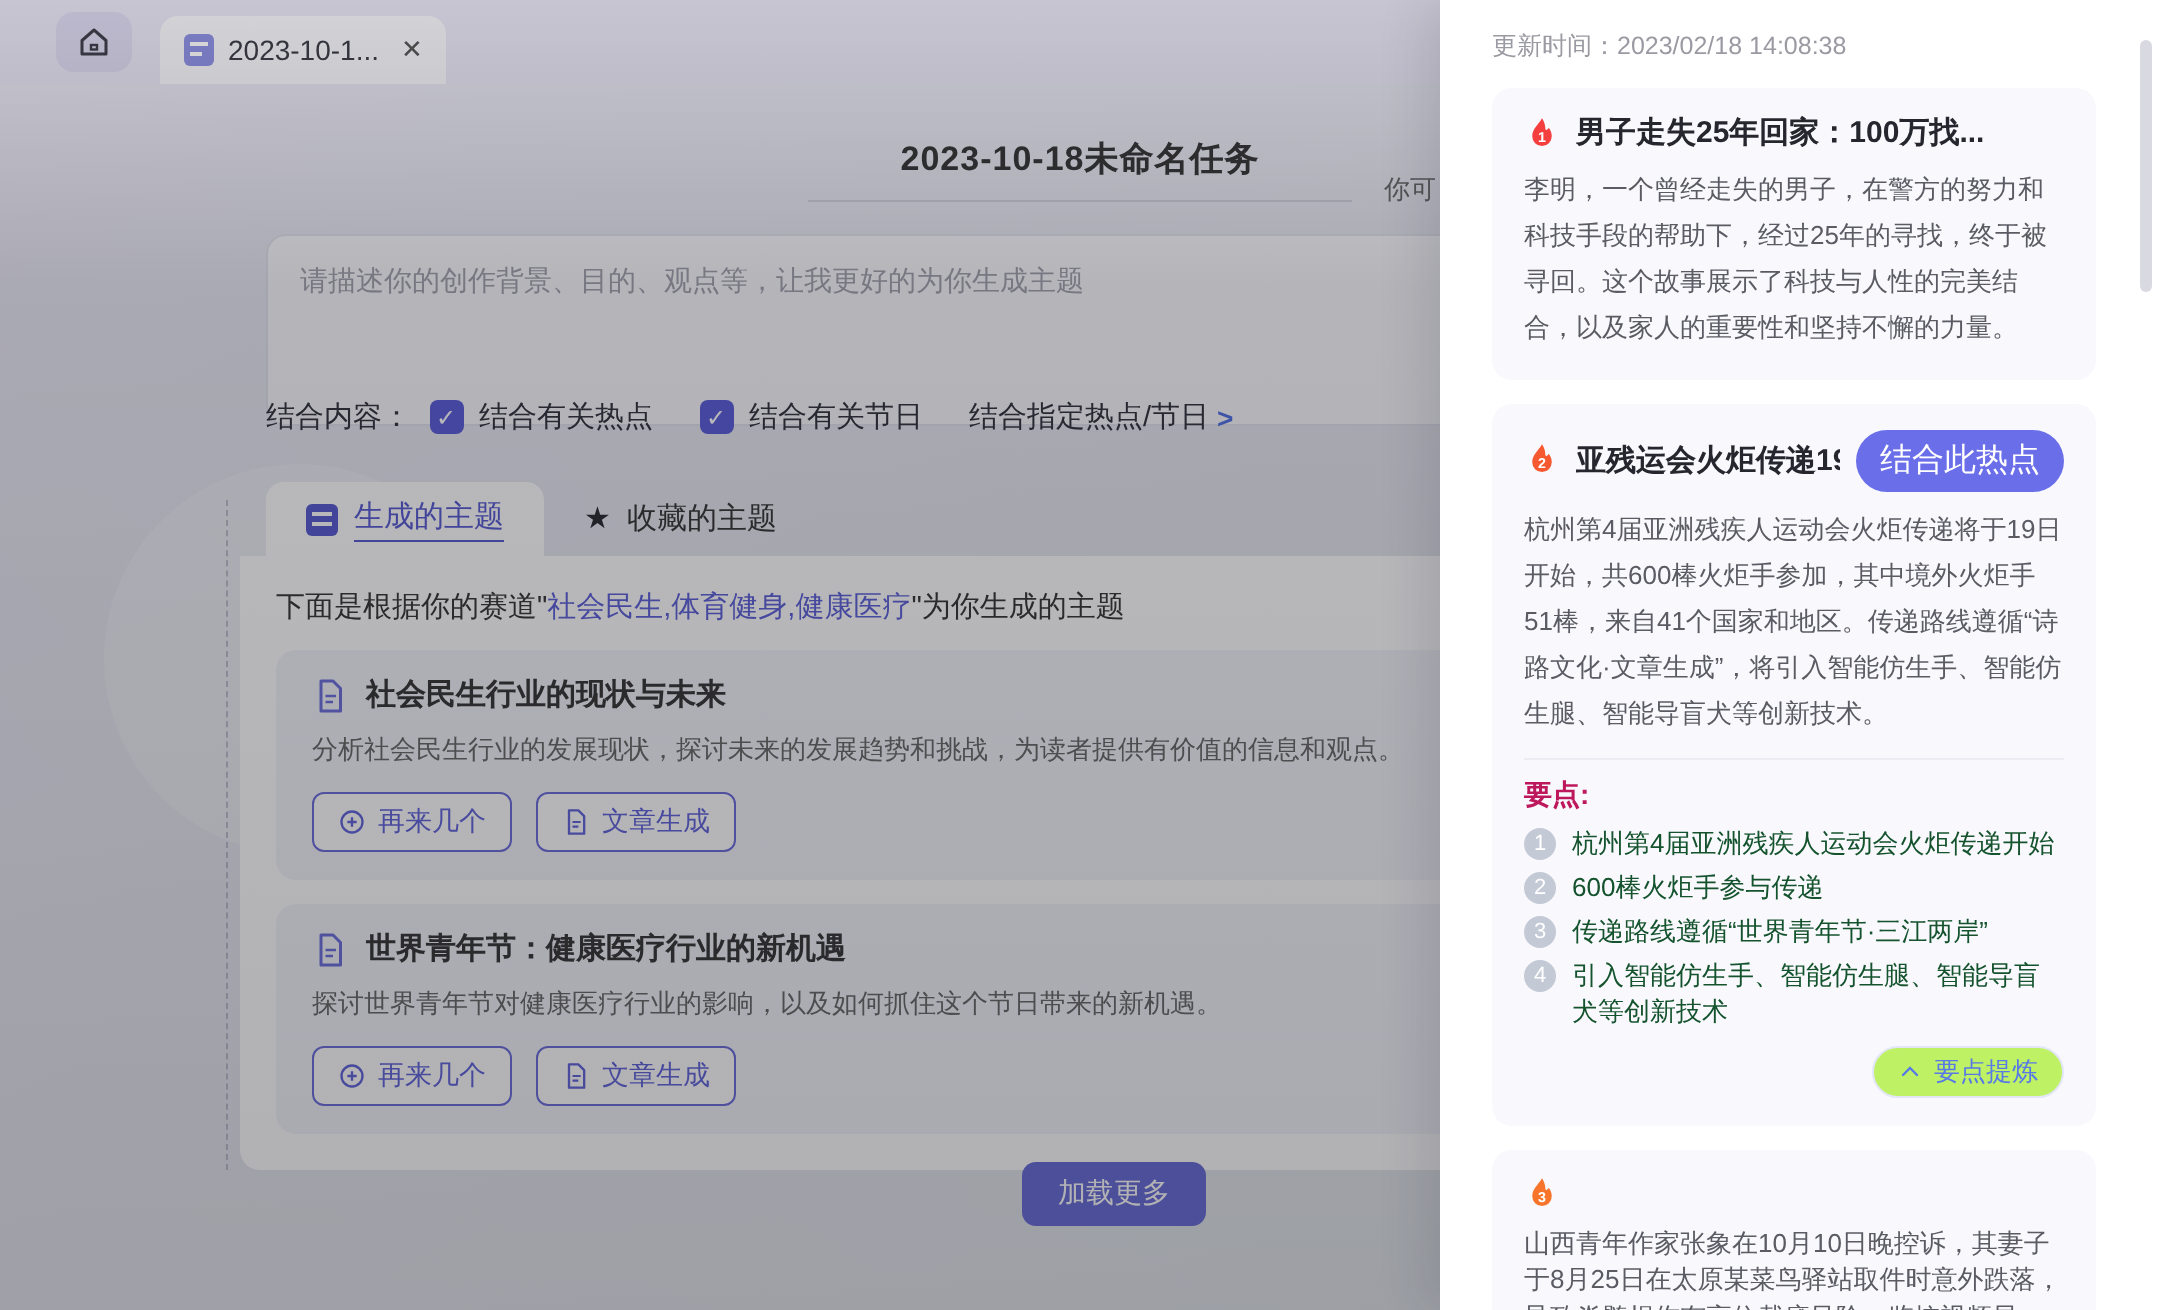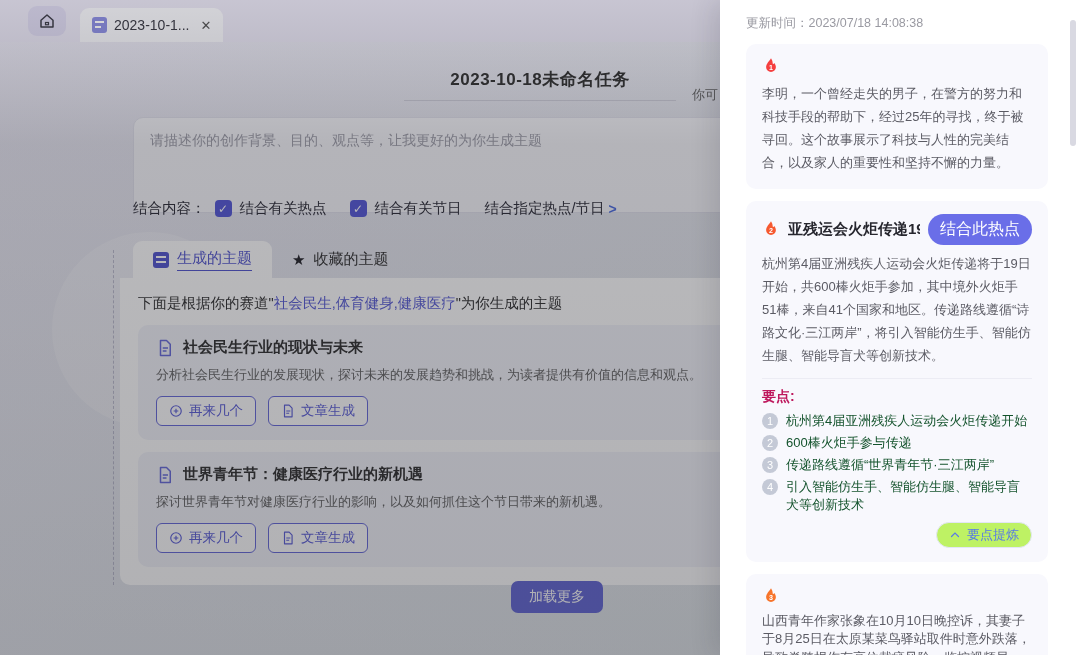--- a/index.html
+++ b/index.html
@@ -212,42 +212,43 @@
     </div>
 
     <div class="load-more-wrap">
       <button class="load-more">加载更多</button>
     </div>
   </div>
 
   <div class="mask"></div>
 
   <div class="drawer">
-    <div class="update-time">更新时间：2023/07/18 14:08:38</div>
+    <div class="update-time">更新时间：2023/02/18 14:08:38</div>
 
     <div class="hot-card">
       <div class="hot-head">
         <svg class="flame-wrap" viewBox="0 0 24 24">
           <path d="M12 1.5 C9.5 6 5.5 8.5 5.5 13.5 a6.5 6.5 0 0 0 13 0 c0-2.2-.9-4-2-5.6 -.9 1.7-2.3 2.1-2.3 .1 0-2.2-.9-4.6-2.2-6.5z" fill="#f53f3f"></path>
           <text x="12" y="17.5" font-size="9.5" font-weight="bold" fill="#fff" text-anchor="middle">1</text>
         </svg>
+        <span class="hot-title">男子走失25年回家：100万找...</span>
       </div>
       <div class="hot-body">李明，一个曾经走失的男子，在警方的努力和科技手段的帮助下，经过25年的寻找，终于被寻回。这个故事展示了科技与人性的完美结合，以及家人的重要性和坚持不懈的力量。</div>
     </div>
 
     <div class="hot-card">
       <div class="hot-head">
         <svg class="flame-wrap" viewBox="0 0 24 24">
           <path d="M12 1.5 C9.5 6 5.5 8.5 5.5 13.5 a6.5 6.5 0 0 0 13 0 c0-2.2-.9-4-2-5.6 -.9 1.7-2.3 2.1-2.3 .1 0-2.2-.9-4.6-2.2-6.5z" fill="#f65930"></path>
           <text x="12" y="17.5" font-size="9.5" font-weight="bold" fill="#fff" text-anchor="middle">2</text>
         </svg>
         <span class="hot-title">亚残运会火炬传递19日启动</span>
         <button class="combine-hot-btn">结合此热点</button>
       </div>
-      <div class="hot-body">杭州第4届亚洲残疾人运动会火炬传递将于19日开始，共600棒火炬手参加，其中境外火炬手51棒，来自41个国家和地区。传递路线遵循“诗路文化·三江两岸”，将引入智能仿生手、智能仿生腿、智能导盲犬等创新技术。</div>
+      <div class="hot-body">杭州第4届亚洲残疾人运动会火炬传递将于19日开始，共600棒火炬手参加，其中境外火炬手51棒，来自41个国家和地区。传递路线遵循“诗路文化·文章生成”，将引入智能仿生手、智能仿生腿、智能导盲犬等创新技术。</div>
       <hr class="hot-divider">
       <div class="points-label">要点:</div>
 
       <div class="point-row">
         <span class="point-num">1</span>
         <span class="point-text">杭州第4届亚洲残疾人运动会火炬传递开始</span>
       </div>
       <div class="point-row">
         <span class="point-num">2</span>
         <span class="point-text">600棒火炬手参与传递</span>

